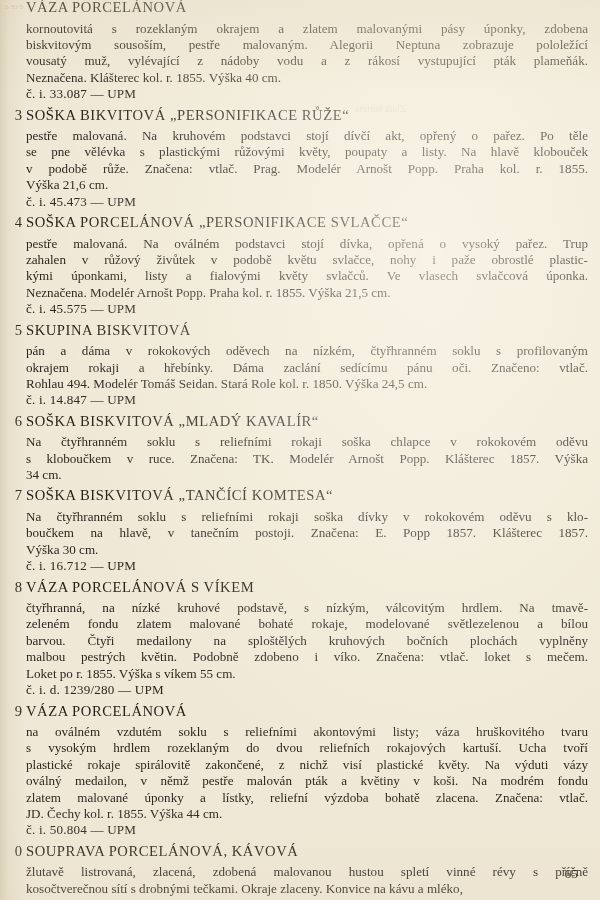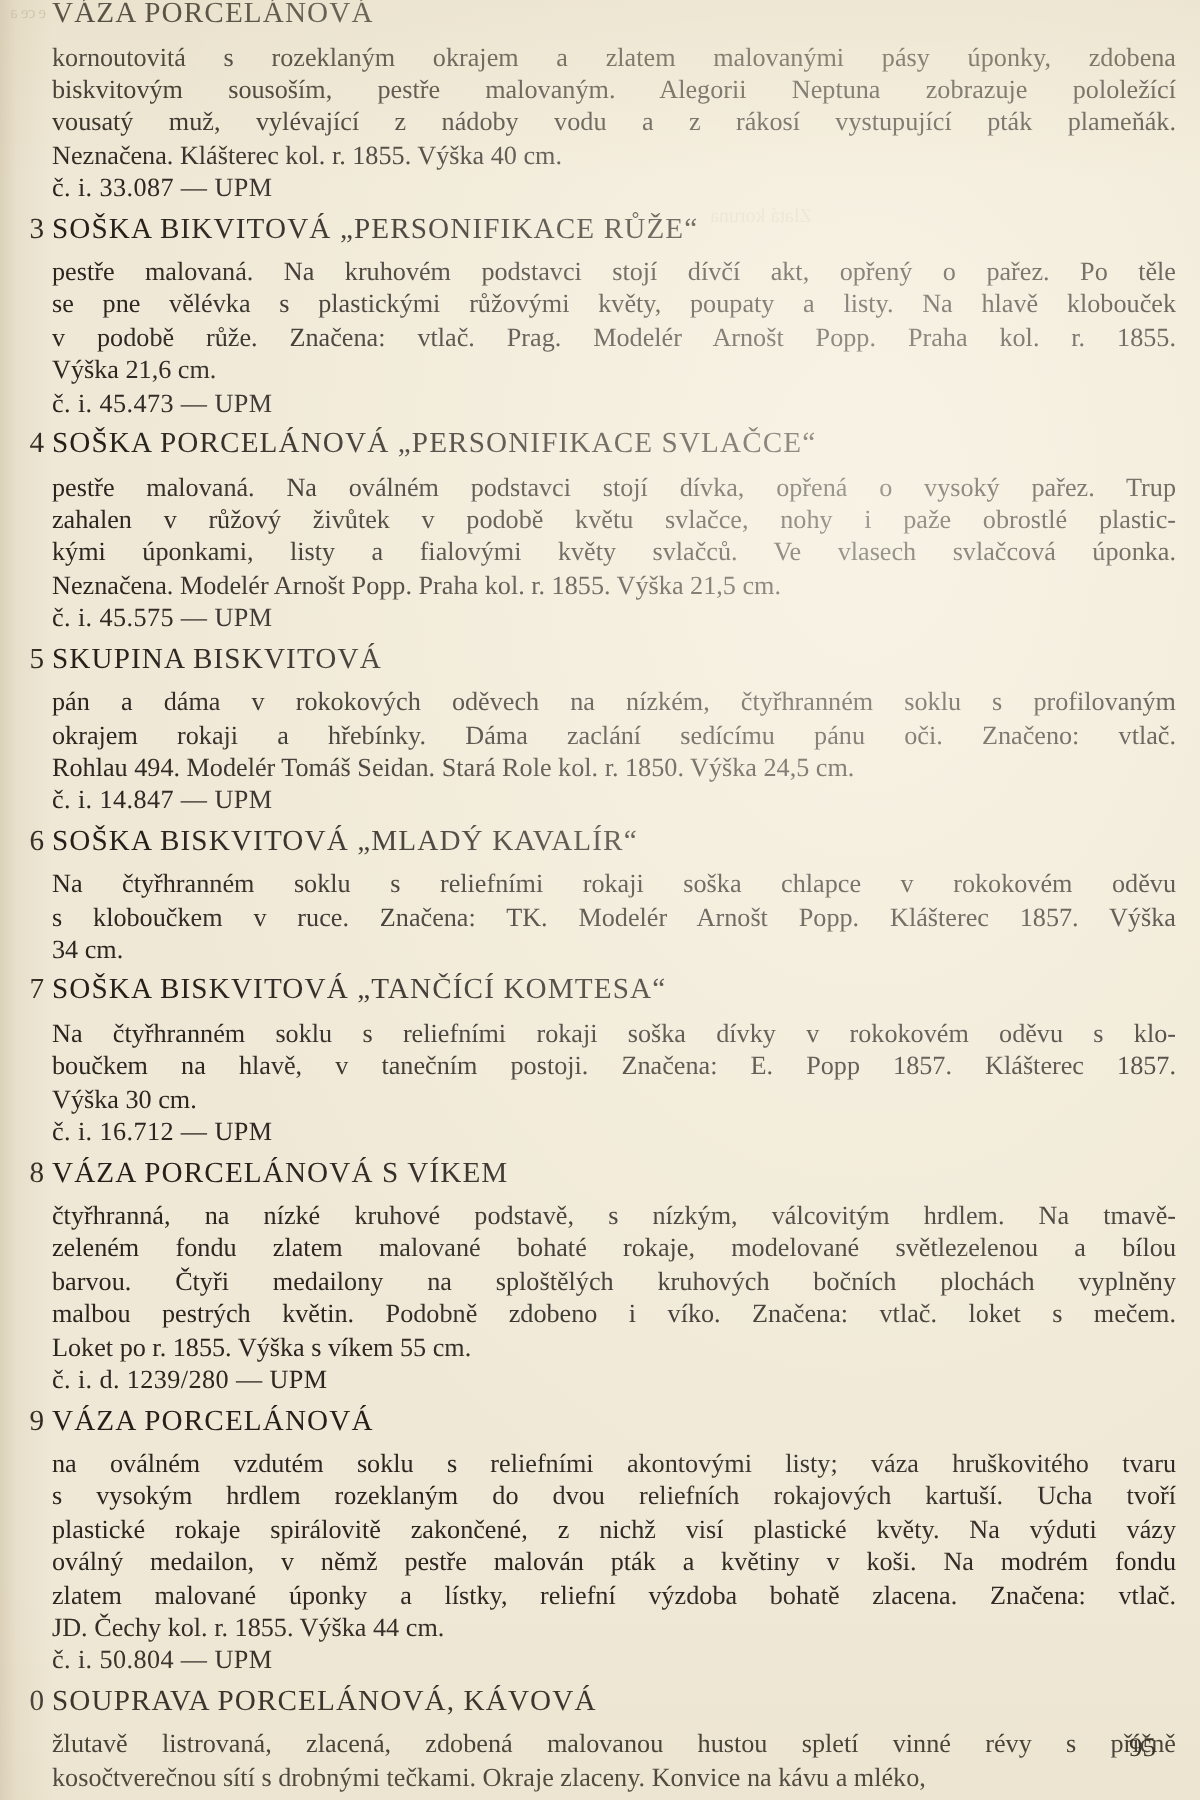--- a/index.html
+++ b/index.html
@@ -239,13 +239,13 @@
       <div class="entry" id="e9">
         <div class="entry-head"><span class="entry-num">0</span><span class="entry-title">SOUPRAVA PORCELÁNOVÁ, KÁVOVÁ</span></div>
         <div class="entry-body">
           <span class="ln just">žlutavě listrovaná, zlacená, zdobená malovanou hustou spletí vinné révy s příčně</span>
           <span class="ln">kosočtverečnou sítí s drobnými tečkami. Okraje zlaceny. Konvice na kávu a mléko,</span>
         </div>
       </div>
     </div>
 </div>
 
-<div class="page-number">95</div>
+<div class="page-number">65</div>
 
 </body></html>

